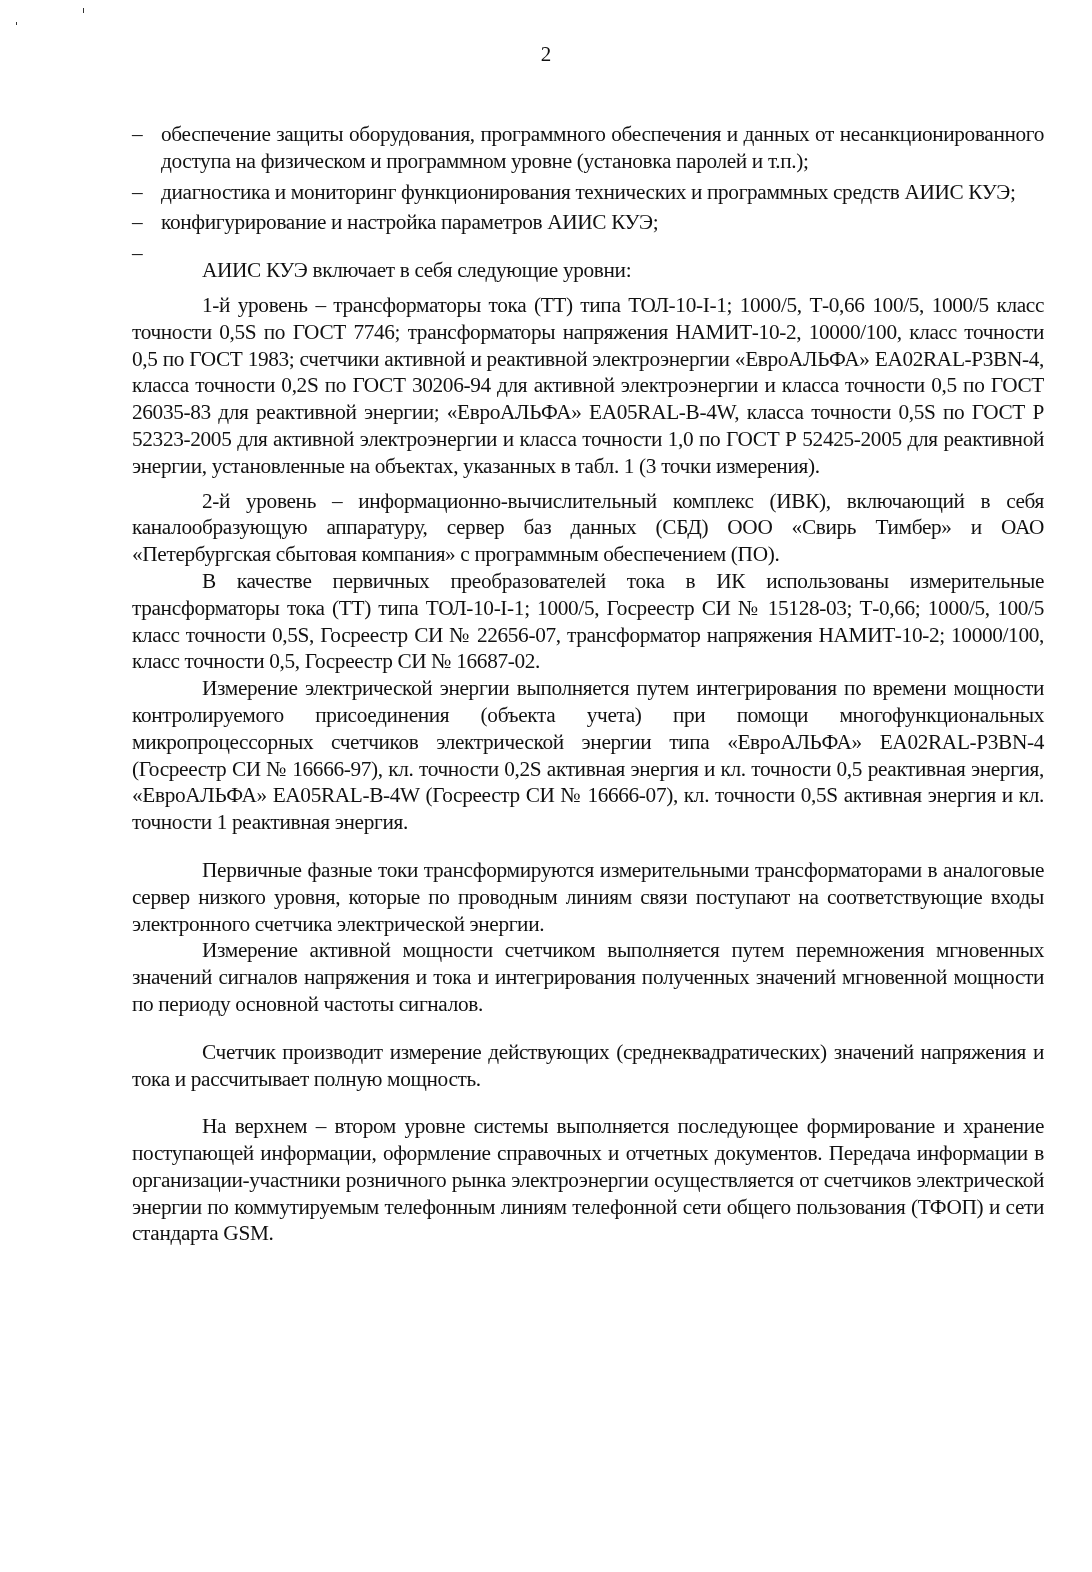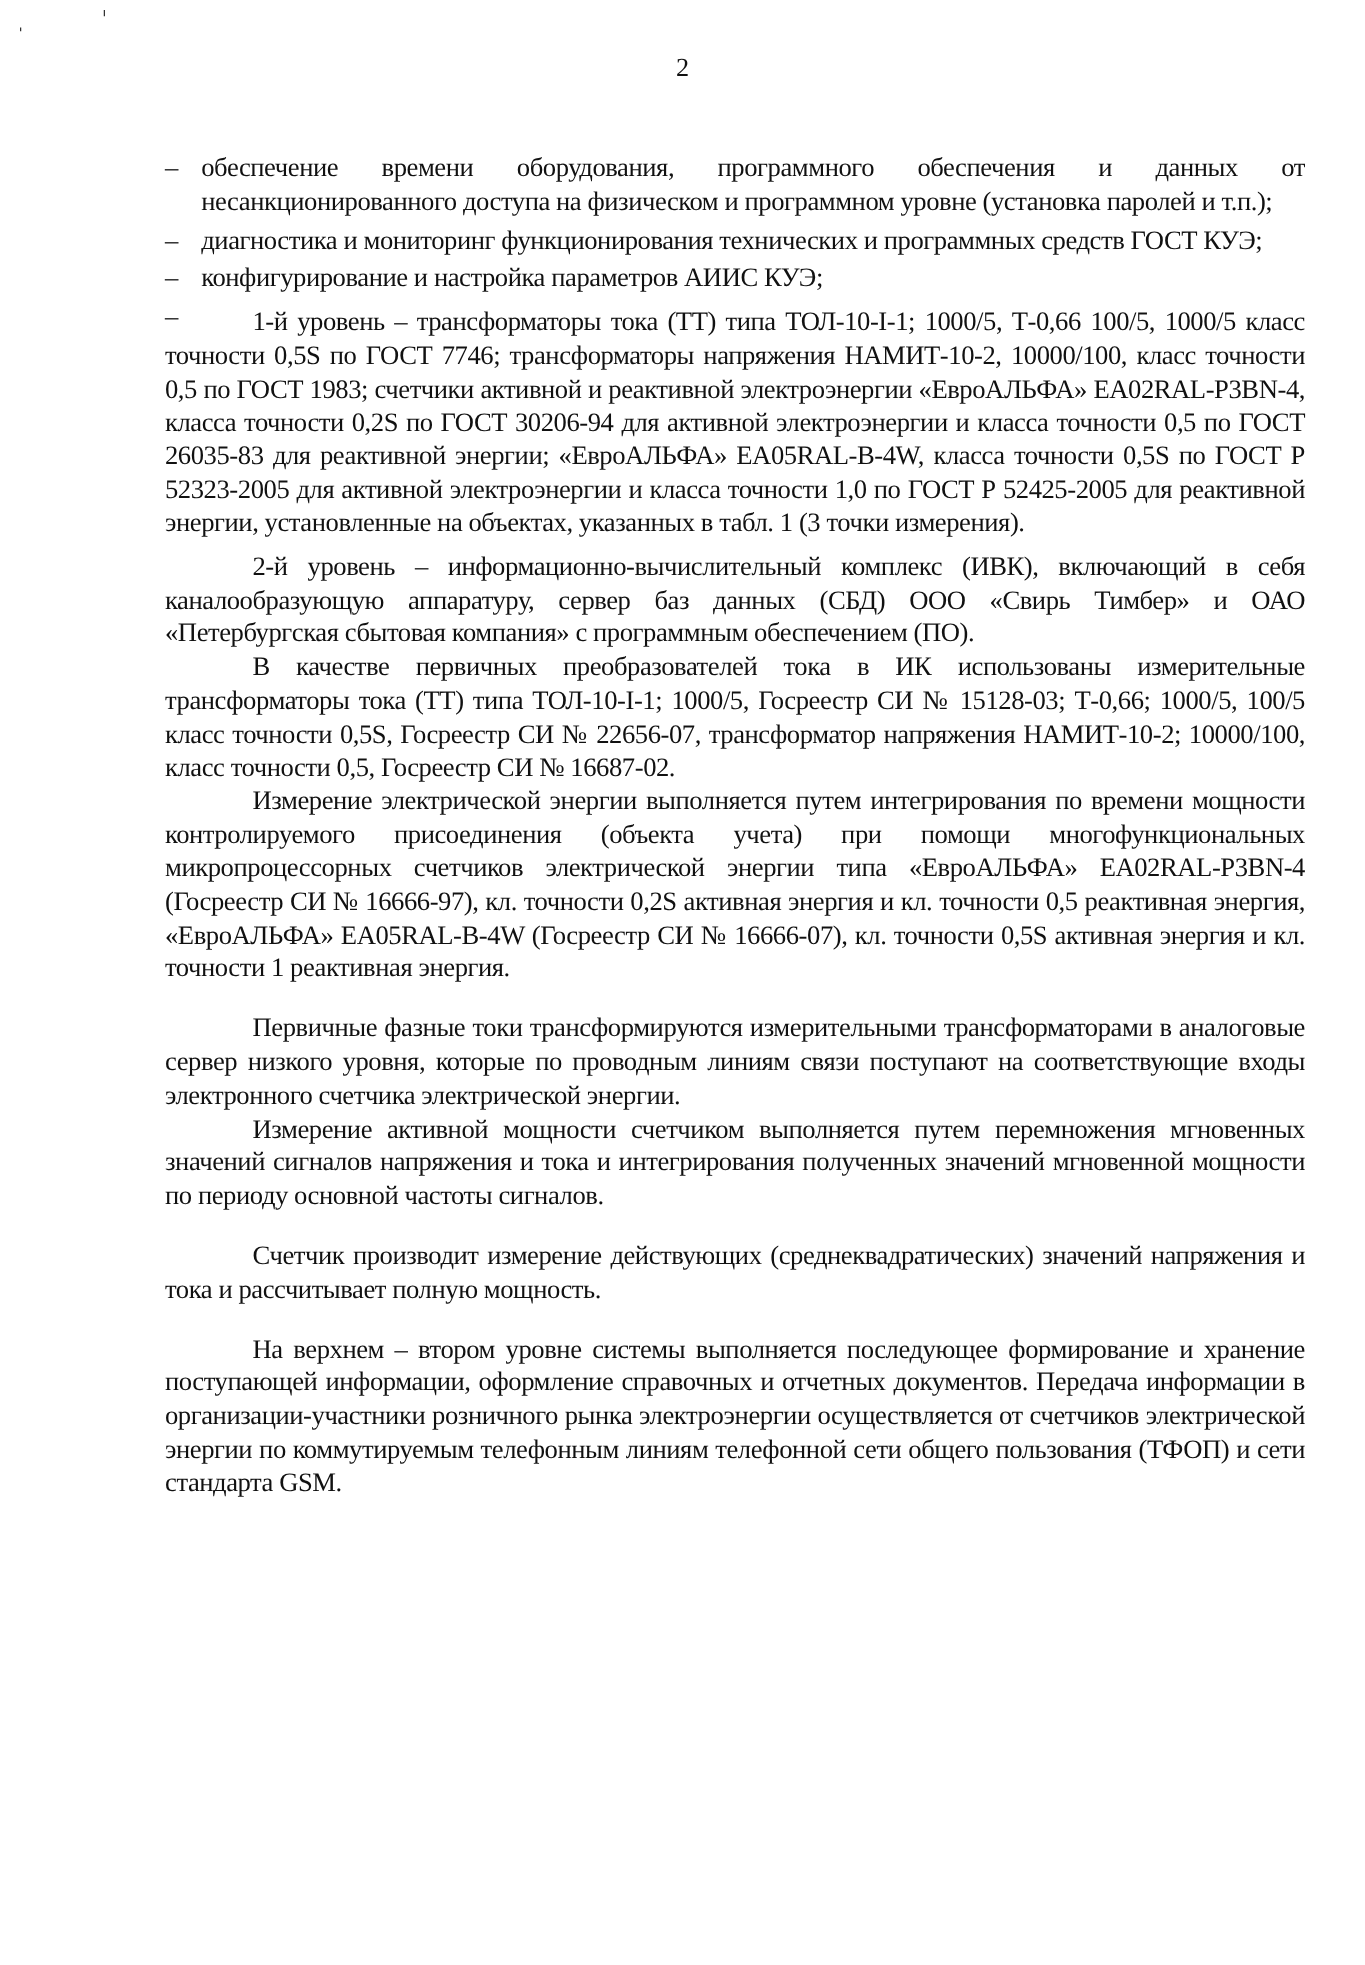--- a/index.html
+++ b/index.html
@@ -47,34 +47,35 @@
 
 <div class="scan-mark" style="left:83px; top:8px; height:5px;"></div>
 <div class="scan-mark" style="left:16px; top:22px; height:3px;"></div>
 
 <div class="page-number">2</div>
 
 <div class="content">
 
   <div class="bullet">
     <span class="dash">–</span>
-    <span>обеспечение времени оборудования, программного обеспечения и данных от несанкционированного доступа на физическом и программном уровне (установка паролей и т.п.);</span>
+    <span>обеспечение защиты оборудования, программного обеспечения и данных от несанкционированного доступа на физическом и программном уровне (установка паролей и т.п.);</span>
   </div>
   <div class="bullet">
     <span class="dash">–</span>
-    <span>диагностика и мониторинг функционирования технических и программных средств ГОСТ КУЭ;</span>
+    <span>диагностика и мониторинг функционирования технических и программных средств АИИС КУЭ;</span>
   </div>
   <div class="bullet">
     <span class="dash">–</span>
     <span>конфигурирование и настройка параметров АИИС КУЭ;</span>
   </div>
   <div class="bullet">
     <span class="dash">–</span>
   </div>
 
+  <p class="indent gap-big" style="text-indent:70px;">АИИС КУЭ включает в себя следующие уровни:</p>
   <p class="indent gap-small">1-й уровень – трансформаторы тока (ТТ) типа ТОЛ-10-I-1; 1000/5, Т-0,66 100/5, 1000/5 класс точности 0,5S по ГОСТ 7746; трансформаторы напряжения НАМИТ-10-2, 10000/100, класс точности 0,5 по ГОСТ 1983; счетчики активной и реактивной электроэнергии «ЕвроАЛЬФА» EA02RAL-P3BN-4, класса точности 0,2S по ГОСТ 30206-94 для активной электроэнергии и класса точности 0,5 по ГОСТ 26035-83 для реактивной энергии; «ЕвроАЛЬФА» EA05RAL-B-4W, класса точности 0,5S по ГОСТ Р 52323-2005 для активной электроэнергии и класса точности 1,0 по ГОСТ Р 52425-2005 для реактивной энергии, установленные на объектах, указанных в табл. 1 (3 точки измерения).</p>
   <p class="indent gap-small">2-й уровень – информационно-вычислительный комплекс (ИВК), включающий в себя каналообразующую аппаратуру, сервер баз данных (СБД) ООО «Свирь Тимбер» и ОАО «Петербургская сбытовая компания» с программным обеспечением (ПО).</p>
   <p class="indent">В качестве первичных преобразователей тока в ИК использованы измерительные трансформаторы тока (ТТ) типа ТОЛ-10-I-1; 1000/5, Госреестр СИ № 15128-03; Т-0,66; 1000/5, 100/5 класс точности 0,5S, Госреестр СИ № 22656-07, трансформатор напряжения НАМИТ-10-2; 10000/100, класс точности 0,5, Госреестр СИ № 16687-02.</p>
   <p class="indent">Измерение электрической энергии выполняется путем интегрирования по времени мощности контролируемого присоединения (объекта учета) при помощи многофункциональных микропроцессорных счетчиков электрической энергии типа «ЕвроАЛЬФА» EA02RAL-P3BN-4 (Госреестр СИ № 16666-97), кл. точности 0,2S активная энергия и кл. точности 0,5 реактивная энергия, «ЕвроАЛЬФА» EA05RAL-B-4W (Госреестр СИ № 16666-07), кл. точности 0,5S активная энергия и кл. точности 1 реактивная энергия.</p>
   <p class="indent gap-big">Первичные фазные токи трансформируются измерительными трансформаторами в аналоговые сервер низкого уровня, которые по проводным линиям связи поступают на соответствующие входы электронного счетчика электрической энергии.</p>
   <p class="indent">Измерение активной мощности счетчиком выполняется путем перемножения мгновенных значений сигналов напряжения и тока и интегрирования полученных значений мгновенной мощности по периоду основной частоты сигналов.</p>
   <p class="indent gap-big">Счетчик производит измерение действующих (среднеквадратических) значений напряжения и тока и рассчитывает полную мощность.</p>
   <p class="indent gap-big">На верхнем – втором уровне системы выполняется последующее формирование и хранение поступающей информации, оформление справочных и отчетных документов. Передача информации в организации-участники розничного рынка электроэнергии осуществляется от счетчиков электрической энергии по коммутируемым телефонным линиям телефонной сети общего пользования (ТФОП) и сети стандарта GSM.</p>
 
 </div>

